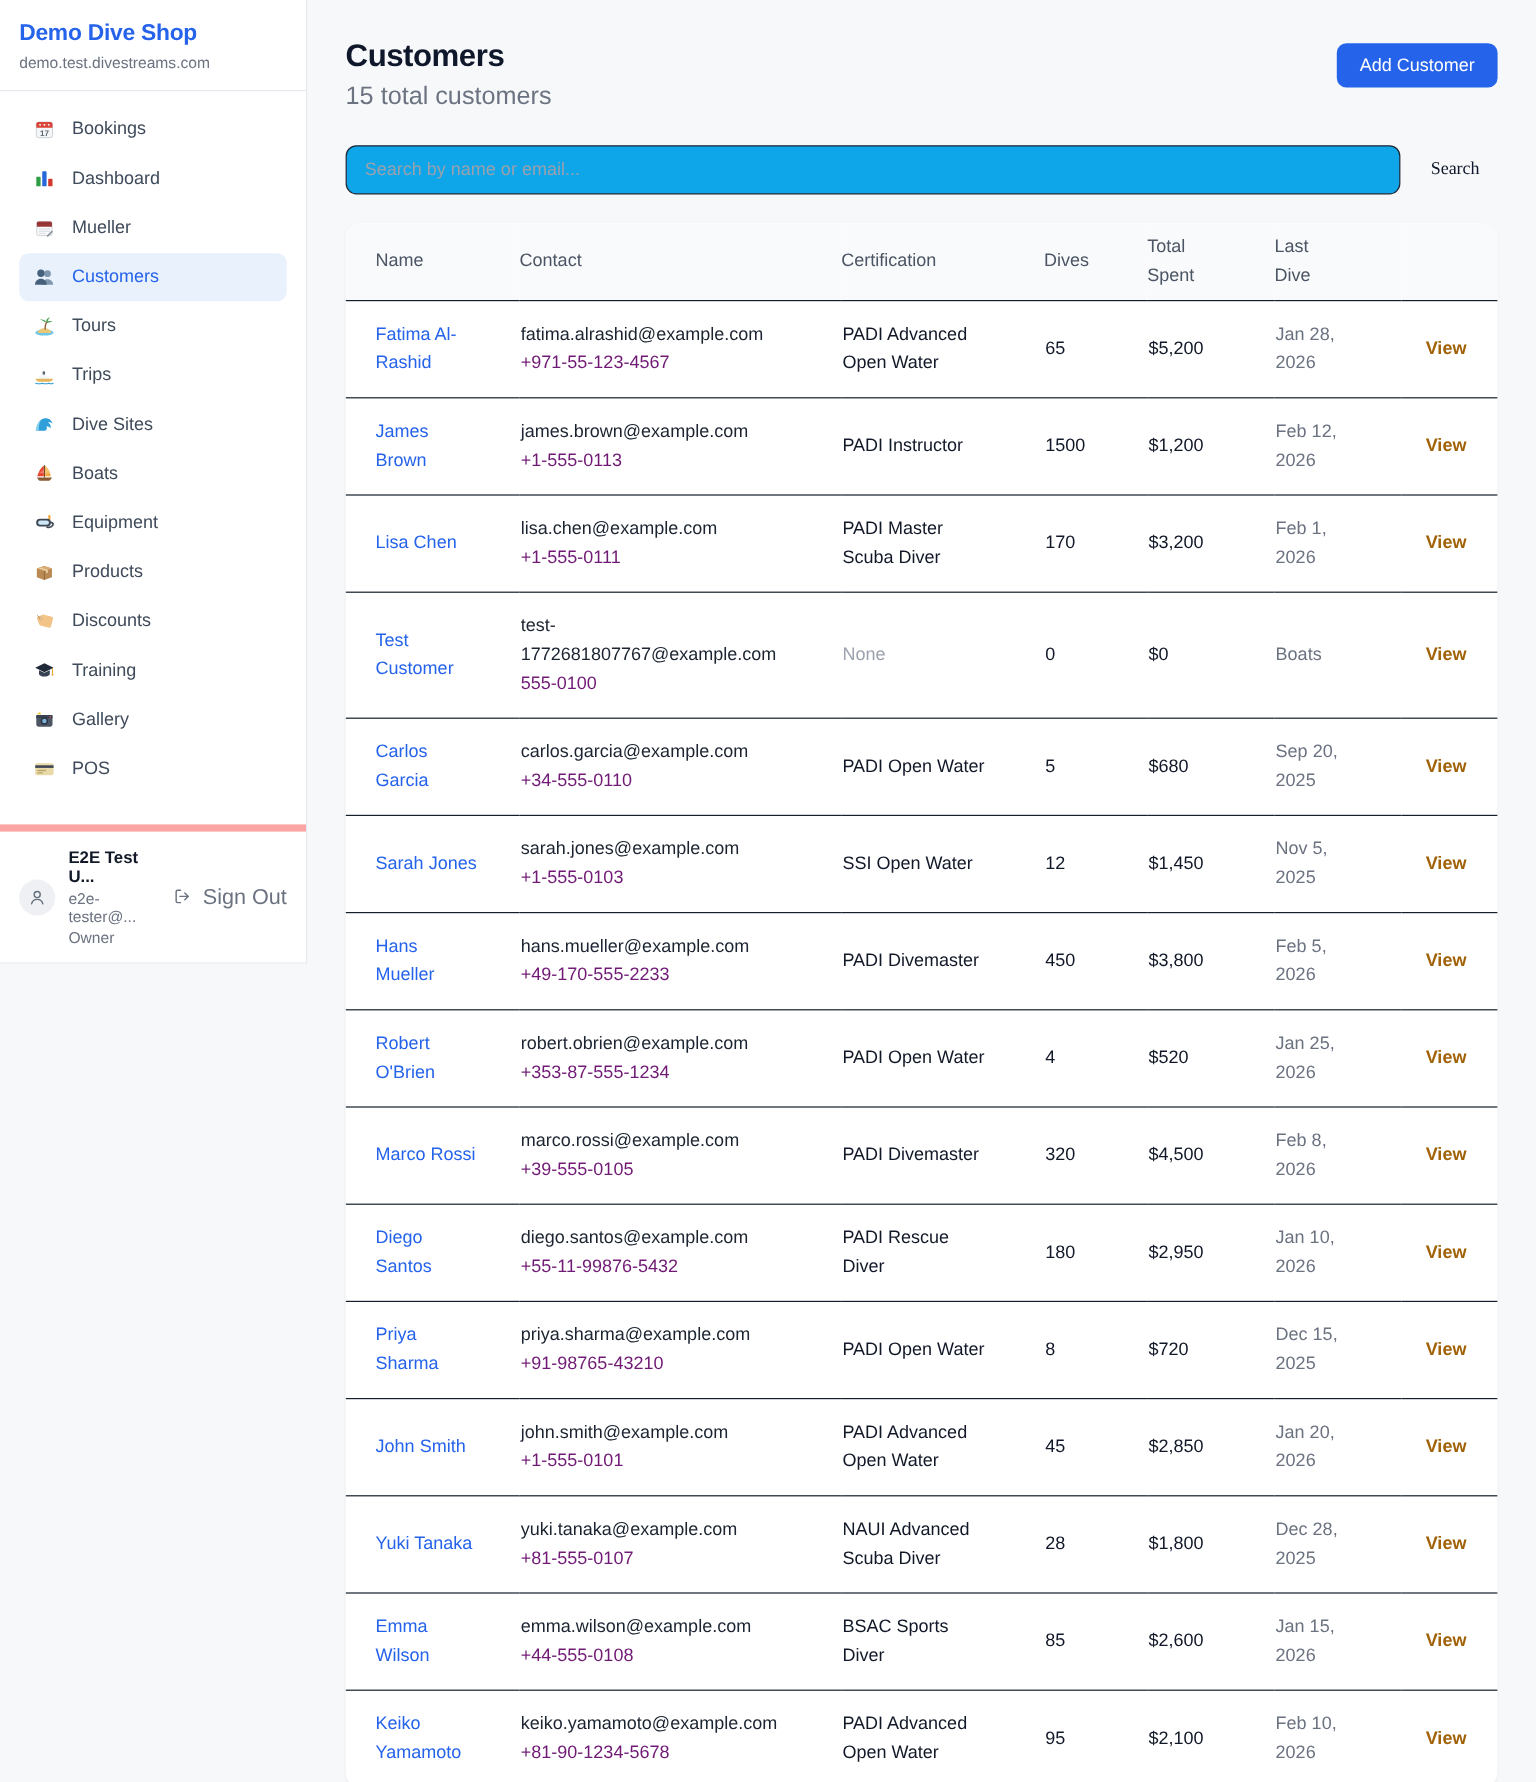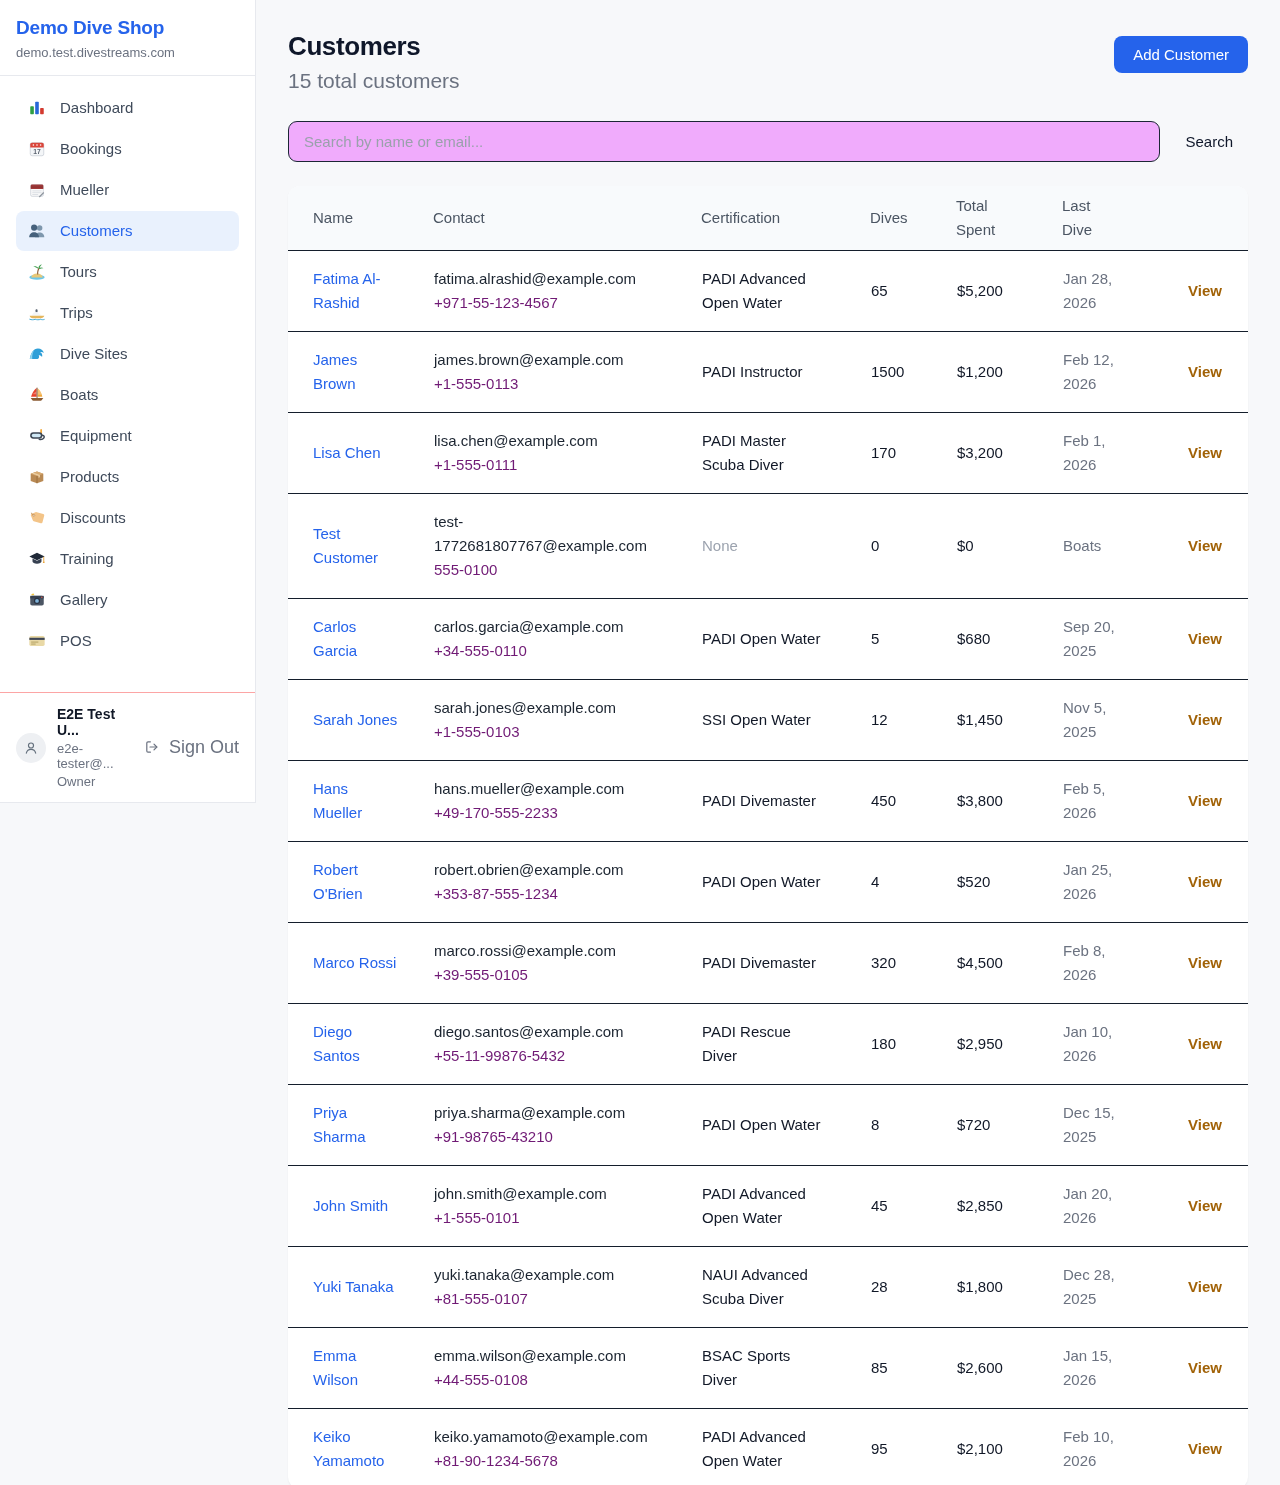--- a/index.html
+++ b/index.html
@@ -29,21 +29,21 @@
     display: flex; align-items: center; gap: 14px;
     padding: 10px 12px; margin-bottom: 1px;
     border-radius: 8px; cursor: pointer;
     color: #3f4a5a; font-size: 15px; line-height: 20px;
   }
   .nav-item.active { background: #e9f1fd; color: #2563eb; }
   .icon { width: 18px; height: 18px; display: inline-flex; flex: 0 0 18px; }
   .icon svg { width: 18px; height: 18px; }
 
   .sidebar-footer {
-    border-top: 1px solid #fca5a5;
+    border-top: 6px solid #fca5a5;
     padding: 13px 16px; display: flex; align-items: center; gap: 11px;
   }
   .avatar {
     width: 30px; height: 30px; border-radius: 50%;
     background: #eef0f3; flex: 0 0 30px;
     display: flex; align-items: center; justify-content: center;
   }
   .avatar svg { width: 18px; height: 18px; }
   .user-info { flex: 1 1 auto; min-width: 0; }
   .user-name { font-size: 14px; font-weight: bold; color: #111827; }
@@ -65,28 +65,28 @@
     margin-top: 6px; height: 37px; padding: 0 19px;
     background: #2563eb; color: #ffffff;
     border: none; border-radius: 8px; cursor: pointer;
     font-size: 15px; font-weight: 500; font-family: inherit;
   }
 
   .search-row { display: flex; align-items: center; margin-top: 28px; }
   .search-input {
     flex: 1 1 auto; height: 41px; padding: 0 15px;
     border: 1.6px solid #1d2736; border-radius: 9px;
-    background: #f0abfc; font-size: 15px; color: #111827; font-family: inherit;
+    background: #0ea5e9; font-size: 15px; color: #111827; font-family: inherit;
     outline: none;
   }
   .search-input::placeholder { color: #9aa1ac; }
   .search-btn {
     flex: 0 0 auto; margin-left: 25px; margin-right: 15px;
     background: none; border: none; padding: 0; cursor: pointer;
-    font-size: 15px; color: #0f172a; font-family: Liberation Sans, sans-serif; text-align: right;
+    font-size: 15px; color: #0f172a; font-family: Liberation Serif, serif; text-align: right;
   }
 
   
   .card {
     margin-top: 24px; background: #ffffff; border-radius: 12px;
     overflow: hidden; box-shadow: 0 1px 2px rgba(16,24,40,0.05);
   }
   table { width: 100%; border-collapse: collapse; table-layout: fixed; }
   thead th {
     background: #f8fafc;
@@ -122,39 +122,39 @@
 
 <aside class="sidebar">
   <div class="sidebar-header">
     <div class="shop-title">Demo Dive Shop</div>
     <div class="shop-domain">demo.test.divestreams.com</div>
   </div>
   <nav class="nav" id="nav">
       <div class="nav-item">
         <span class="icon">
           <svg viewBox="0 0 20 20">
-            <rect x="2.5" y="8" width="4" height="9" rx="0.8" fill="#2e9e44"></rect>
-            <rect x="8" y="3" width="4" height="14" rx="0.8" fill="#2767d8"></rect>
-            <rect x="13.5" y="10" width="4" height="7" rx="0.8" fill="#d33a2f"></rect>
-          </svg>
-        </span>
-        <span>Dashboard</span>
-      </div>
-      <div class="nav-item">
-        <span class="icon">
-          <svg viewBox="0 0 20 20">
             <rect x="2.5" y="3" width="15" height="14.5" rx="2" fill="#f4f6f8" stroke="#c6ccd4" stroke-width="0.8"></rect>
             <path d="M2.5 5c0-1.1.9-2 2-2h11c1.1 0 2 .9 2 2v3.2h-15z" fill="#d9453a"></path>
             <circle cx="6" cy="5.6" r="0.9" fill="#fff"></circle>
             <circle cx="10" cy="5.6" r="0.9" fill="#fff"></circle>
             <circle cx="14" cy="5.6" r="0.9" fill="#fff"></circle>
             <text x="10" y="15.8" font-size="7.5" font-weight="bold" fill="#5b6470" text-anchor="middle">17</text>
           </svg>
         </span>
         <span>Bookings</span>
+      </div>
+      <div class="nav-item">
+        <span class="icon">
+          <svg viewBox="0 0 20 20">
+            <rect x="2.5" y="8" width="4" height="9" rx="0.8" fill="#2e9e44"></rect>
+            <rect x="8" y="3" width="4" height="14" rx="0.8" fill="#2767d8"></rect>
+            <rect x="13.5" y="10" width="4" height="7" rx="0.8" fill="#d33a2f"></rect>
+          </svg>
+        </span>
+        <span>Dashboard</span>
       </div>
       <div class="nav-item">
         <span class="icon">
           <svg viewBox="0 0 20 20">
             <rect x="3" y="4" width="14" height="13" rx="1.5" fill="#fbfbfb" stroke="#c6ccd4" stroke-width="0.8"></rect>
             <path d="M3 5.5c0-.8.7-1.5 1.5-1.5h11c.8 0 1.5.7 1.5 1.5V8.8H3z" fill="#a33c3c"></path>
             <path d="M3.2 5.8h13.6M3.2 7.3h13.6" stroke="#872f2f" stroke-width="0.7"></path>
             <path d="M4.8 11h10.4M4.8 13h10.4M4.8 15h6.5" stroke="#d5d9df" stroke-width="0.9"></path>
             <path d="M12 17.2l5-5 1 1.2-5 5z" fill="#8d949e"></path>
           </svg>

